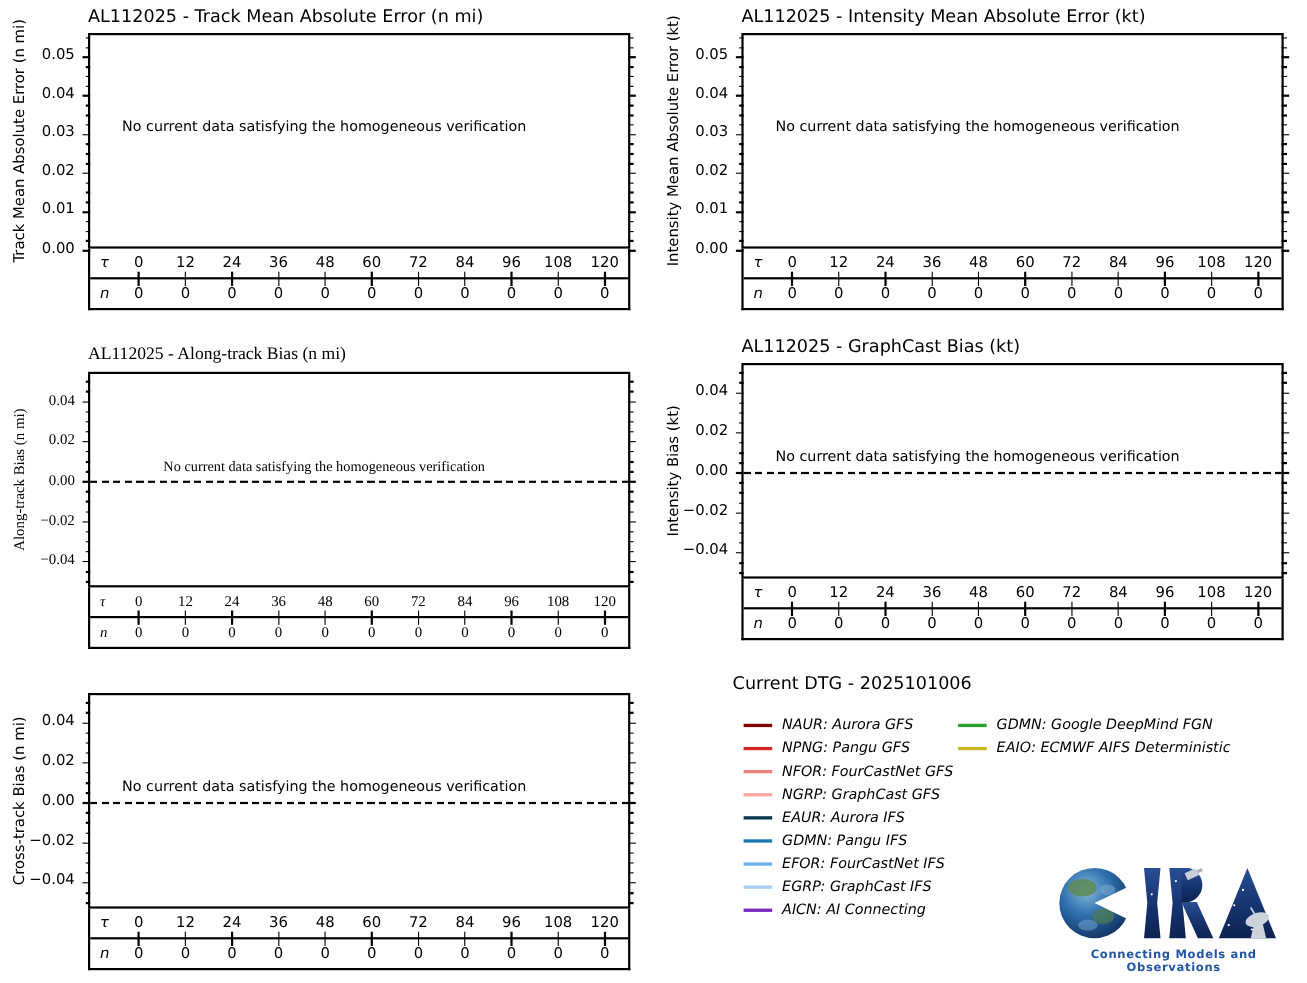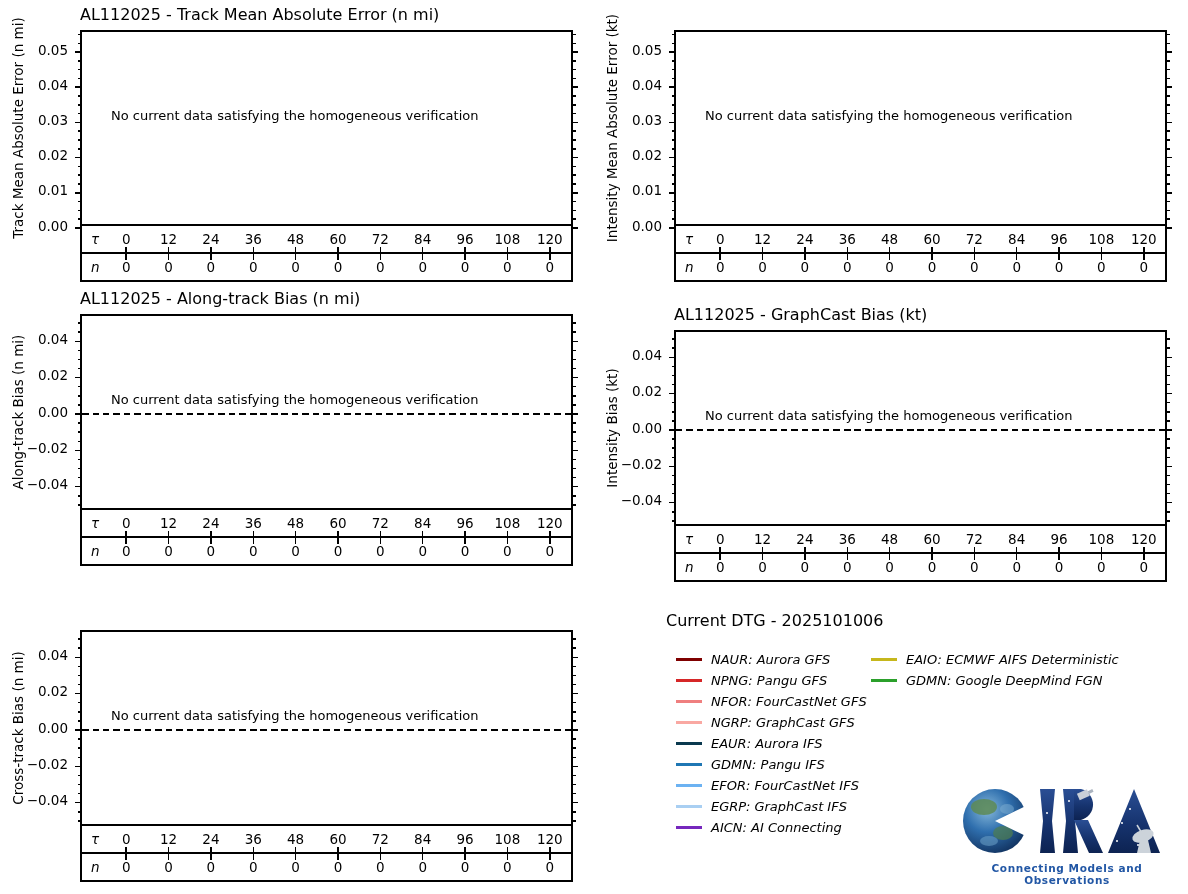--- a/index.html
+++ b/index.html
@@ -130,20 +130,21 @@
           <span class="xcell">0</span>
           <span class="xcell">0</span>
           <span class="xcell">0</span>
           <span class="xcell">0</span>
           <span class="xcell">0</span>
           <span class="xcell">0</span>
         </div>
       </div>
     </section>
   <section class="chart-cell" style="left:594px;top:0;">
+      <div class="chart-title">AL112025 - Intensity Mean Absolute Error (kt)</div>
       <div class="ylab">Intensity Mean Absolute Error (kt)</div>
       <div class="plotbox">
         <div class="annotation">No current data satisfying the homogeneous verification</div>
         <div class="tick maj l" style="top: 195.25px;"></div>
         <div class="tick maj r" style="top: 195.25px;"></div>
         <div class="tick maj l" style="top: 160.061px;"></div>
         <div class="tick maj r" style="top: 160.061px;"></div>
         <div class="tick maj l" style="top: 124.873px;"></div>
         <div class="tick maj r" style="top: 124.873px;"></div>
         <div class="tick maj l" style="top: 89.6845px;"></div>
@@ -217,21 +218,21 @@
           <span class="xcell">0</span>
           <span class="xcell">0</span>
           <span class="xcell">0</span>
           <span class="xcell">0</span>
           <span class="xcell">0</span>
           <span class="xcell">0</span>
           <span class="xcell">0</span>
         </div>
       </div>
     </section>
-  <section class="chart-cell" style="left:0;top:284px;">
+  <section class="chart-cell" style="left:0;top:308px;font-family:Liberation Serif, serif;">
       <div class="chart-title">AL112025 - Along-track Bias (n mi)</div>
       <div class="ylab">Along-track Bias (n mi)</div>
       <div class="plotbox">
         <div class="zeroline" style="top: 97.25px;"></div>
         <div class="annotation">No current data satisfying the homogeneous verification</div>
         <div class="tick maj l" style="top: 169.977px;"></div>
         <div class="tick maj r" style="top: 169.977px;"></div>
         <div class="tick maj l" style="top: 133.614px;"></div>
         <div class="tick maj r" style="top: 133.614px;"></div>
         <div class="tick maj l" style="top: 97.25px;"></div>
@@ -514,26 +515,26 @@
           <span class="swatch" style="background: rgb(169, 207, 242);"></span>
           <span class="legend-label">EGRP: GraphCast IFS</span>
         </div>
         <div class="legend-item">
           <span class="swatch" style="background: rgb(118, 39, 189);"></span>
           <span class="legend-label">AICN: AI Connecting</span>
         </div>
       </div>
     <div class="legend-col" style="left:277px;">
         <div class="legend-item">
+          <span class="swatch" style="background: rgb(43, 160, 43);"></span>
+          <span class="legend-label">GDMN: Google DeepMind FGN</span>
+        </div>
+        <div class="legend-item">
           <span class="swatch" style="background: rgb(198, 183, 28);"></span>
           <span class="legend-label">EAIO: ECMWF AIFS Deterministic</span>
-        </div>
-        <div class="legend-item">
-          <span class="swatch" style="background: rgb(43, 160, 43);"></span>
-          <span class="legend-label">GDMN: Google DeepMind FGN</span>
         </div>
       </div>
 
     <div class="logo">
       <svg width="210" height="74" viewBox="0 0 210 74">
         <defs>
           <radialGradient id="gEarth" cx="38%" cy="32%" r="78%">
             <stop offset="0%" stop-color="#86b8da"></stop>
             <stop offset="45%" stop-color="#2f6fae"></stop>
             <stop offset="100%" stop-color="#0d2a55"></stop>

